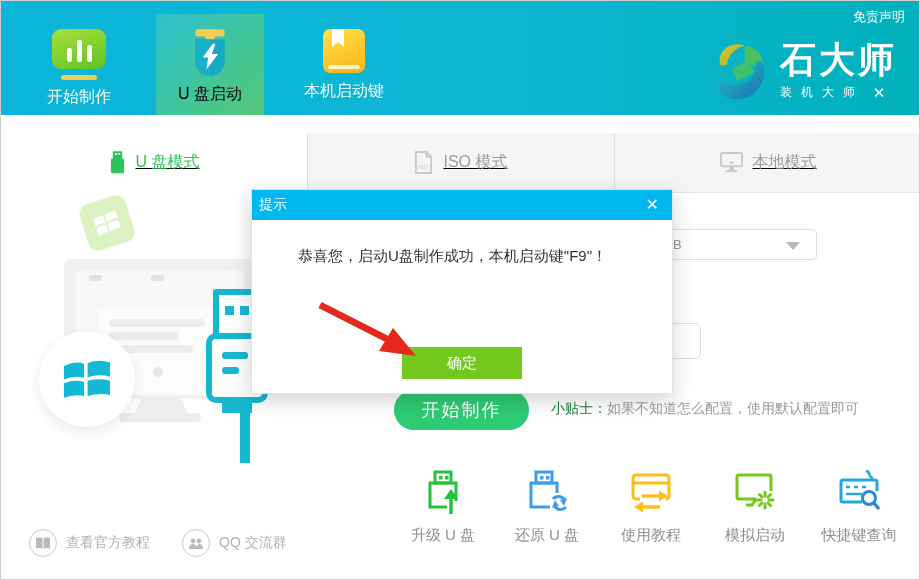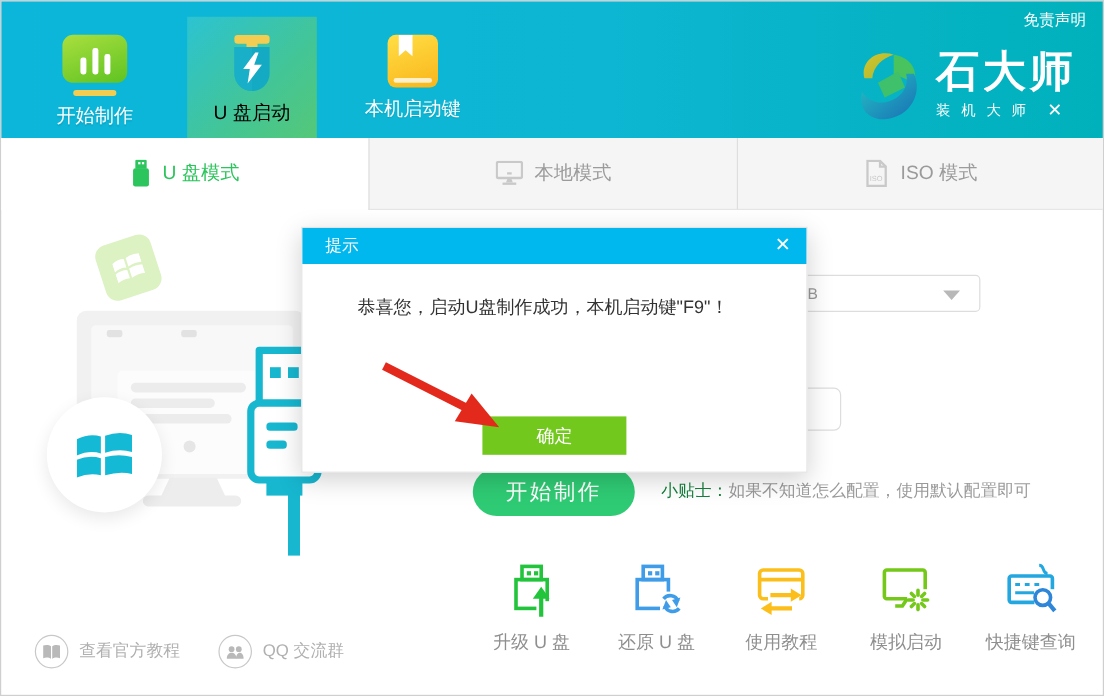--- a/index.html
+++ b/index.html
@@ -34,21 +34,21 @@
   .titlebar { position:absolute; right:16px; top:7px; display:flex; align-items:center; gap:20px; color:#fff;flex-direction:column; }
   .disclaimer { font-size:13px; cursor:pointer; }
   .win-btn { font-size:15px; line-height:18px; cursor:pointer; }
 
   .logo { position:absolute; right:24px; top:38px; display:flex; align-items:center; gap:10px; }
   .logo-text { color:#fff; }
   .logo-name { font-size:36px; font-weight:bold; letter-spacing:3px; line-height:40px; }
   .logo-tagline { font-size:12px; letter-spacing:9px; margin-top:4px; }
 
   
-  .tabs { position:absolute; left:0; top:114px; width:920px; height:60px; display:flex; }
+  .tabs { position:absolute; left:0; top:132px; width:920px; height:60px; display:flex;text-decoration:underline; }
   .tab { flex:1; display:flex; align-items:center; justify-content:center; gap:10px;
          background:#f5f5f5; border-bottom:1px solid #e6e6e6; color:#9b9b9b; font-size:16px; cursor:pointer; }
   .tab + .tab { border-left:1px solid #dedede; }
   .tab.active { background:#fff; border-bottom:1px solid #fff; color:#2cc45c; }
 
   
   .monitor-body { position:absolute; left:63px; top:258px; width:190px; height:140px; background:#f1f1f1; border-radius:8px; }
   .monitor-screen { position:absolute; left:75px; top:270px; width:168px; height:120px; background:#f8f8f8; border-radius:4px; }
   .cam-dot { position:absolute; top:274px; width:13px; height:6px; background:#e2e2e2; border-radius:2px; }
   .monitor-panel { position:absolute; left:97px; top:308px; width:148px; height:86px; background:#fcfcfc; border-radius:4px; }
@@ -85,21 +85,21 @@
 
   .start-btn { position:absolute; left:393px; top:389px; width:135px; height:40px; border:none; border-radius:20px;
         background:#2fcb74; color:#fff; font-size:18px; letter-spacing:2px; z-index:10; cursor:pointer; font-family:inherit; }
   .tip { position:absolute; left:550px; top:399px; font-size:14px; z-index:10; }
   .tip-label { color:#15803d; } .tip-text { color:#9a9a9a; }
 
   
   .dialog { position:absolute; left:250px; top:188px; width:422px; height:205px; background:#fff; z-index:50;
         box-shadow:0 6px 20px rgba(0,0,0,.18); border:1px solid #e3e3e3; }
   .dialog-header { height:30px; background:#00b7ee; display:flex; align-items:center; justify-content:space-between;
-        padding:0 13px 0 19px; color:#fff; font-size:14px; }
+        padding:0 13px 0 7px; color:#fff; font-size:14px; }
   .dialog-close { font-size:16px; cursor:pointer; line-height:16px; }
   .dialog-msg { position:absolute; left:46px; top:57px; font-size:15px; color:#333; }
   .dialog-ok { position:absolute; left:150px; top:157px; width:120px; height:32px; border:none;
         background:#73c81d; color:#fff; font-size:15px; cursor:pointer; font-family:inherit; }
   .red-arrow { position:absolute; left:312px; top:297px; z-index:60; pointer-events:none; }
 
   
   .footer-links { position:absolute; left:28px; top:528px; display:flex; gap:32px; }
   .footer-link { display:flex; align-items:center; gap:9px; cursor:pointer; }
   .link-circle { width:28px; height:28px; border-radius:50%; border:1px solid #c8c8c8; display:flex; align-items:center; justify-content:center; }
@@ -178,35 +178,35 @@
     <div class="tab active">
       <svg width="17" height="23" viewBox="0 0 18 24">
         <rect x="4" y="0" width="10" height="8" rx="1" fill="#2cc45c"></rect>
         <rect x="6.5" y="2" width="2" height="2" fill="#fff"></rect>
         <rect x="9.8" y="2" width="2" height="2" fill="#fff"></rect>
         <rect x="2" y="7.5" width="14" height="16" rx="2" fill="#2cc45c"></rect>
       </svg>
       <span>U 盘模式</span>
     </div>
     <div class="tab">
+      <svg width="19" height="23" viewBox="0 0 20 24">
+        <path d="M2 1 h11 l5 5 v17 h-16 Z" fill="none" stroke="#c9c9c9" stroke-width="2"></path>
+        <path d="M13 1 v5 h5" fill="none" stroke="#c9c9c9" stroke-width="2"></path>
+        <text x="4" y="19" font-size="6.5" fill="#c9c9c9" font-family="Liberation Sans, sans-serif">ISO</text>
+      </svg>
+      <span>ISO 模式</span>
+    </div>
+    <div class="tab">
       <svg width="23" height="21" viewBox="0 0 24 22">
         <rect x="1" y="1" width="22" height="14" rx="1.5" fill="none" stroke="#c9c9c9" stroke-width="2"></rect>
         <rect x="10" y="10" width="4" height="2" fill="#c9c9c9"></rect>
         <path d="M9 19 l1.5 -4 h3 l1.5 4 Z" fill="#c9c9c9"></path>
         <rect x="6" y="19" width="12" height="2" fill="#c9c9c9"></rect>
       </svg>
       <span>本地模式</span>
-    </div>
-    <div class="tab">
-      <svg width="19" height="23" viewBox="0 0 20 24">
-        <path d="M2 1 h11 l5 5 v17 h-16 Z" fill="none" stroke="#c9c9c9" stroke-width="2"></path>
-        <path d="M13 1 v5 h5" fill="none" stroke="#c9c9c9" stroke-width="2"></path>
-        <text x="4" y="19" font-size="6.5" fill="#c9c9c9" font-family="Liberation Sans, sans-serif">ISO</text>
-      </svg>
-      <span>ISO 模式</span>
     </div>
   </div>
 
   <div class="monitor-body"></div>
   <div class="monitor-screen"></div>
   <div class="cam-dot" style="left:88px;"></div>
   <div class="cam-dot" style="left:150px;"></div>
   <div class="monitor-panel"></div>
   <div class="panel-line" style="top:318px;"></div>
   <div class="panel-line" style="top:331px; width:70px;"></div>

